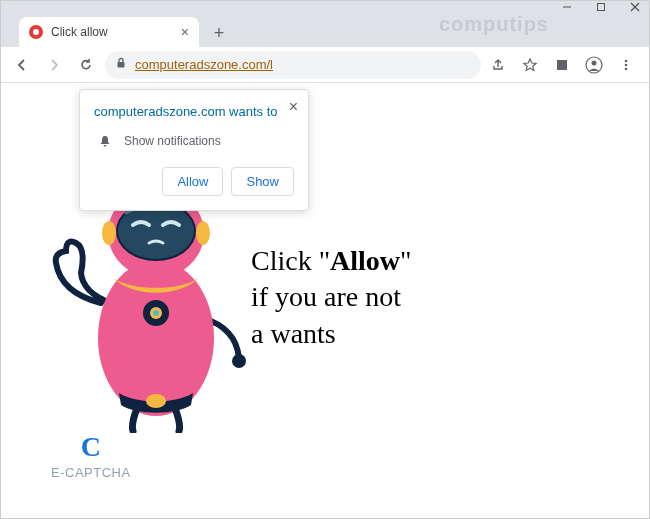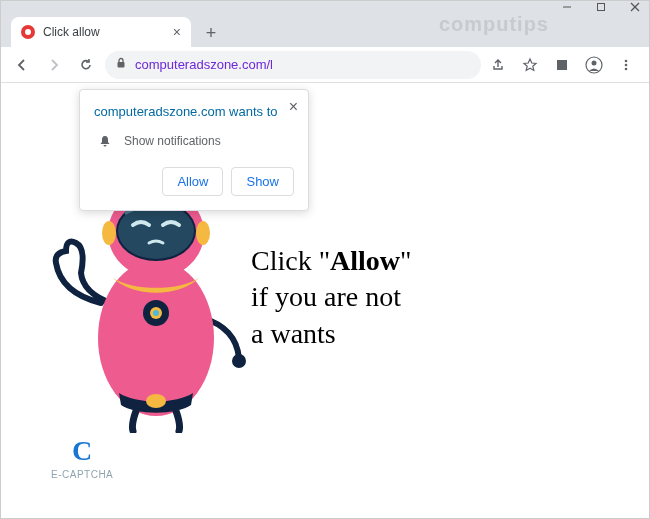--- a/index.html
+++ b/index.html
@@ -3,35 +3,35 @@
   <meta charset="utf-8">
   <style>
     * { margin: 0; padding: 0; box-sizing: border-box; }
     body { width: 650px; height: 519px; font-family: Arial, sans-serif; background: #fff; border: 1px solid #ccc; overflow: hidden; position: relative; }
     
     
     .titlebar { height: 12px; background: #dee1e6; display: flex; justify-content: flex-end; align-items: center; padding-right: 8px; gap: 22px; }
     .win-btn { width: 12px; height: 12px; display: flex; align-items: center; justify-content: center; color: #555; font-size: 14px; }
     
     
-    .tabstrip { height: 34px; background: #dee1e6; display: flex; align-items: flex-end; padding-left: 10px; position: relative; }
+    .tabstrip { height: 34px; background: #dee1e6; display: flex; align-items: flex-end; padding-left: 18px; position: relative; }
     .tab { height: 30px; background: #fff; border-radius: 8px 8px 0 0; display: flex; align-items: center; padding: 0 10px; gap: 8px; min-width: 180px; font-size: 12px; color: #3c4043; }
     .favicon { width: 14px; height: 14px; border-radius: 50%; background: #e53935; position: relative; }
     .favicon::after { content: ''; position: absolute; top: 4px; left: 4px; width: 6px; height: 6px; background: #fff; border-radius: 50%; }
     .tab-close { margin-left: auto; color: #5f6368; font-size: 14px; }
     .newtab { width: 28px; height: 28px; display: flex; align-items: center; justify-content: center; color: #5f6368; font-size: 18px; margin-left: 6px; }
     .watermark { position: absolute; right: 100px; top: 0px; color: #c7cacf; font-size: 20px; font-weight: bold; letter-spacing: 1px; }
     
     
     .toolbar { height: 36px; background: #fff; border-bottom: 1px solid #e0e0e0; display: flex; align-items: center; padding: 0 8px; gap: 6px; }
     .nav-btn { width: 26px; height: 26px; display: flex; align-items: center; justify-content: center; color: #5f6368; border-radius: 50%; }
     .nav-btn.disabled { color: #bdc1c6; }
     .omnibox { flex: 1; height: 28px; background: #f1f3f4; border-radius: 14px; display: flex; align-items: center; padding: 0 10px; gap: 8px; font-size: 13px; color: #5f6368; }
     .lock { color: #5f6368; }
-    .url-text { color: #6d28d9; }
+    .url-text { color: #a16207; text-decoration: underline; }
     .right-icons { display: flex; gap: 10px; align-items: center; padding-right: 4px; }
     .icon-btn { width: 22px; height: 22px; display: flex; align-items: center; justify-content: center; color: #5f6368; }
     
     
     .content { position: relative; height: calc(519px - 12px - 34px - 36px); background: #fff; }
     
     
     .perm-popup { position: absolute; top: 6px; left: 78px; width: 230px; background: #fff; border: 1px solid #dadce0; border-radius: 4px; box-shadow: 0 2px 10px rgba(0,0,0,0.15); padding: 14px; z-index: 100; }
     .perm-title { font-size: 13px; color: #0369a1; margin-bottom: 15px; }
     .perm-row { display: flex; align-items: flex-start; gap: 12px; font-size: 12px; color: #5f6368; margin-bottom: 16px; padding-left: 4px; }
@@ -42,21 +42,21 @@
     
     .robot-area { position: absolute; top: 60px; left: 40px; width: 220px; height: 290px; }
     
     
     .main-text { position: absolute; top: 160px; left: 250px; font-family: Georgia, serif; font-size: 28px; line-height: 1.3; color: #000; }
     .main-text .bold { font-weight: bold; }
     
     
     .ecaptcha { position: absolute; bottom: 40px; left: 50px; text-align: center; }
     .ecaptcha-c { font-size: 28px; font-weight: bold; color: #1976d2; font-family: Georgia, serif; }
-    .ecaptcha-label { font-size: 10px; color: #90a4ae; letter-spacing: 0.5px; margin-top: 2px; }
+    .ecaptcha-label { font-size: 13px; color: #90a4ae; letter-spacing: 0.5px; margin-top: 2px; }
   </style>
 </head>
 <body>
 
 <div class="titlebar">
   <div class="win-btn">
     <svg width="10" height="10" viewBox="0 0 10 10">
         <line x1="1" y1="5" x2="9" y2="5" stroke="#555" stroke-width="1"></line>
       </svg>
   </div>

